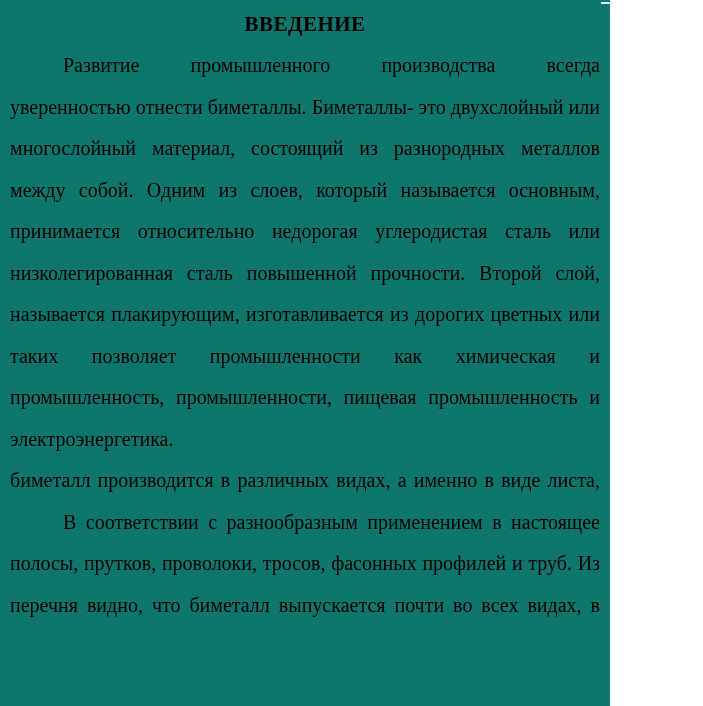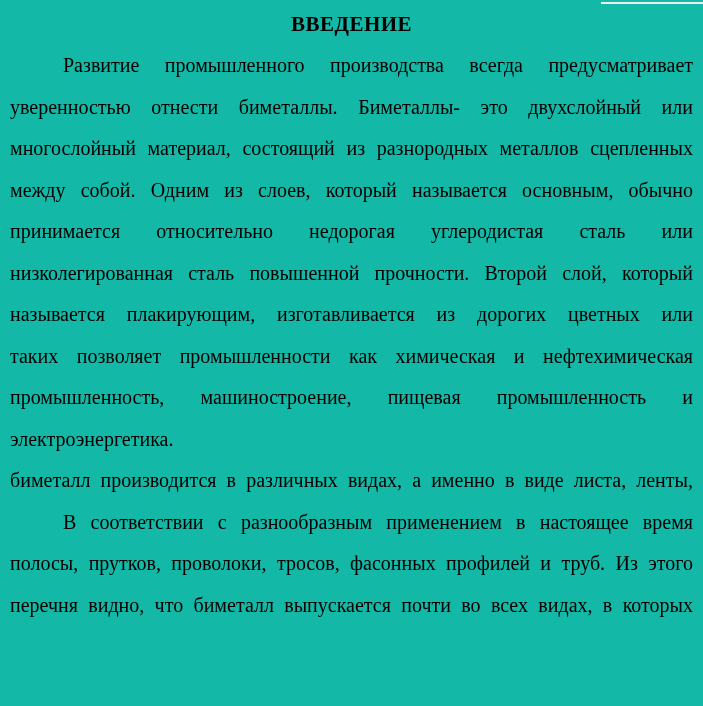--- a/index.html
+++ b/index.html
@@ -2,23 +2,23 @@
 <html lang="ru"><head>
 <meta charset="utf-8">
 <style>
   html, body {
     margin: 0;
     padding: 0;
     background: #ffffff;
   }
   .page {
     position: relative;
-    width: 703px;
+    width: 610px;
     height: 706px;
-    background: #14b8a6;
+    background: #0f766e;
     color: #000000;
     font-family: "Liberation Serif", "DejaVu Serif", serif;
     overflow: hidden;
     box-sizing: border-box;
   }
   .scan-artifact {
     position: absolute;
     top: 2px;
     left: 601px;
     width: 102px;
@@ -72,21 +72,21 @@
       <div class="line">уверенностью отнести биметаллы. Биметаллы- это двухслойный или</div>
       <div class="line">многослойный материал, состоящий из разнородных металлов сцепленных</div>
       <div class="line">между собой. Одним из слоев, который называется основным, обычно</div>
       <div class="line">принимается относительно недорогая углеродистая сталь или</div>
       <div class="line">низколегированная сталь повышенной прочности. Второй слой, который</div>
       <div class="line">называется плакирующим, изготавливается из дорогих цветных или</div>
     </div>
 
     <div class="para">
       <div class="line">таких позволяет промышленности как химическая и нефтехимическая</div>
-      <div class="line">промышленность, машиностроение, пищевая промышленность и</div>
+      <div class="line">промышленность, промышленности, пищевая промышленность и</div>
       <div class="line lastline">электроэнергетика.</div>
     </div>
 
     <div class="para">
       <div class="line">биметалл производится в различных видах, а именно в виде листа, ленты,</div>
       <div class="line indent">В соответствии с разнообразным применением в настоящее время</div>
       <div class="line">полосы, прутков, проволоки, тросов, фасонных профилей и труб. Из этого</div>
       <div class="line">перечня видно, что биметалл выпускается почти во всех видах, в которых</div>
     </div>
 

